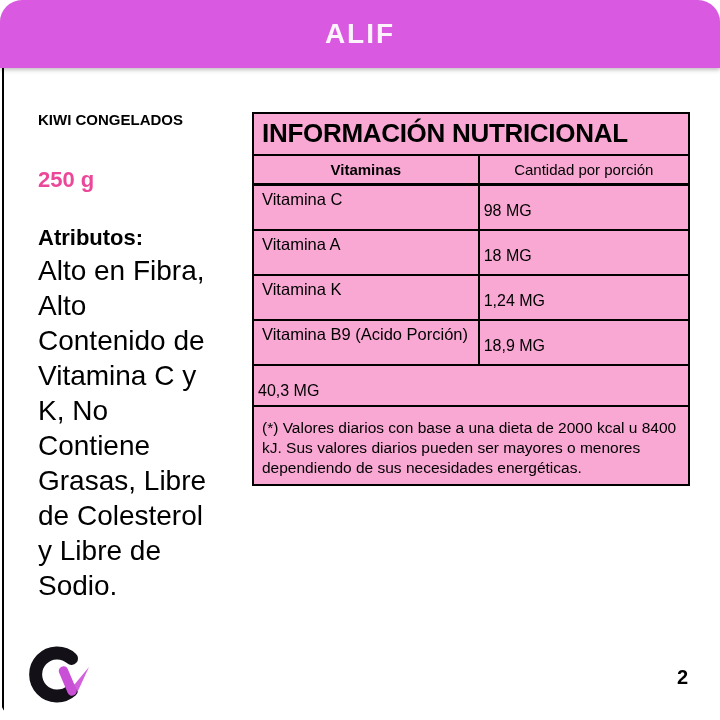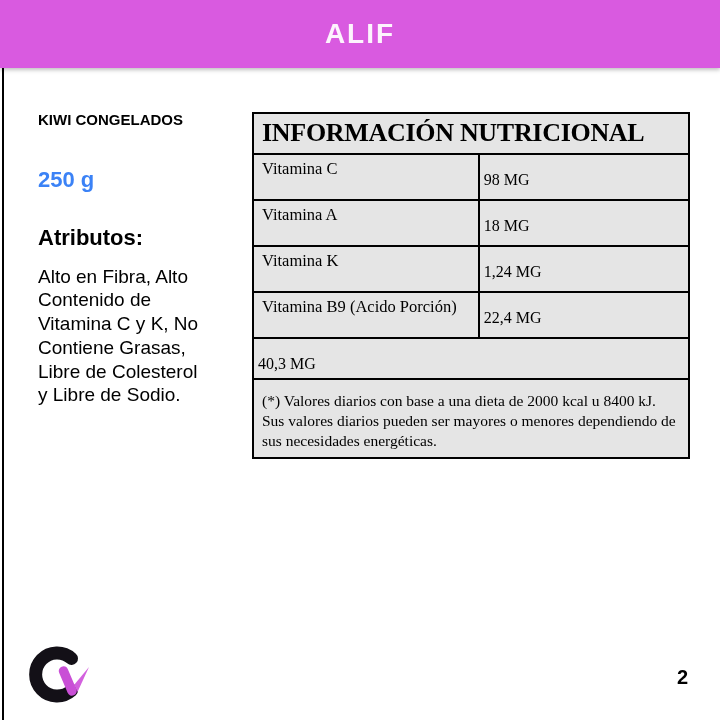--- a/index.html
+++ b/index.html
@@ -1,42 +1,42 @@
 <!DOCTYPE html>
 <html><head>
 <meta charset="utf-8">
 <style>
   html,body{margin:0;padding:0;background:#ffffff;}
   .page{
     position:relative;width:720px;height:720px;background:#ffffff;overflow:hidden;
-    font-family:"Liberation Sans", sans-serif;color:#000;
+    font-family:"Liberation Sans", sans-serif;color:#000;border-radius:22px;
   }
   
   .header-bar{
     position:absolute;left:0;top:0;width:720px;height:68px;
     background:#d95ae0;display:flex;align-items:center;justify-content:center;
     box-shadow:0 2px 4px rgba(0,0,0,0.25);
   }
   .header-title{
     color:#fdf3fd;font-size:28px;font-weight:bold;letter-spacing:2px;
   }
   
   .left-rule{
     position:absolute;left:2px;top:68px;width:2px;height:652px;background:#000;
   }
   
   .left-col{position:absolute;left:38px;top:110px;width:172px;}
   .product-name{font-size:15px;font-weight:bold;line-height:1.38;}
-  .product-weight{margin-top:36px;font-size:22px;font-weight:bold;color:#3b82f6;}
+  .product-weight{margin-top:36px;font-size:22px;font-weight:bold;color:#ec4899;}
   .attributes-title{margin-top:32px;font-size:22px;font-weight:bold;}
-  .attributes-text{margin-top:14px;font-size:19px;line-height:1.25;}
+  .attributes-text{margin-top:2px;font-size:28px;line-height:1.25;}
   
   .ntable{
     position:absolute;left:252px;top:112px;width:438px;
-    border:2px solid #000;box-sizing:border-box;background:#e5e5e5;font-family:Liberation Serif, serif;
+    border:2px solid #000;box-sizing:border-box;background:#f9a8d4;
   }
   .nt-title{
     font-size:26px;font-weight:bold;letter-spacing:-0.3px;
     padding:4px 8px 5px 8px;border-bottom:2px solid #000;white-space:nowrap;
   }
   .nt-portion{
     font-size:19px;padding:5px 8px 6px 8px;border-bottom:2px solid #000;
   }
   .nt-head{display:flex;border-bottom:3px solid #000;}
   .nt-head .c1,.nt-head .c2{
@@ -68,35 +68,39 @@
 
   <div class="left-col">
     <div class="product-name">KIWI CONGELADOS</div>
     <div class="product-weight">250 g</div>
     <div class="attributes-title">Atributos:</div>
     <div class="attributes-text">Alto en Fibra, Alto Contenido de Vitamina C y K, No Contiene Grasas, Libre de Colesterol y Libre de Sodio.</div>
   </div>
 
   <div class="ntable">
     <div class="nt-title">INFORMACIÓN NUTRICIONAL</div>
+    <div class="nt-head">
+      <div class="c1">Vitaminas</div>
+      <div class="c2">Cantidad por porción</div>
+    </div>
     <div class="nt-row">
       <div class="c1">Vitamina C</div>
       <div class="c2">98 MG</div>
     </div>
     <div class="nt-row">
       <div class="c1">Vitamina A</div>
       <div class="c2">18 MG</div>
     </div>
     <div class="nt-row">
       <div class="c1">Vitamina K</div>
       <div class="c2">1,24 MG</div>
     </div>
     <div class="nt-row">
       <div class="c1">Vitamina B9 (Acido Porción)</div>
-      <div class="c2">22,4 MG</div>
+      <div class="c2">18,9 MG</div>
     </div>
     <div class="nt-row">
       <div class="c2">40,3 MG</div>
     </div>
     <div class="nt-foot">(*) Valores diarios con base a una dieta de 2000 kcal u 8400 kJ. Sus valores diarios pueden ser mayores o menores dependiendo de sus necesidades energéticas.</div>
   </div>
 
   <div class="logo">
     <svg width="72" height="62" viewBox="0 0 72 62">
       <path d="M 45.5 14.5 A 21.5 21.5 0 1 0 45.5 46.5" fill="none" stroke="#131017" stroke-width="13" stroke-linecap="round"></path>

